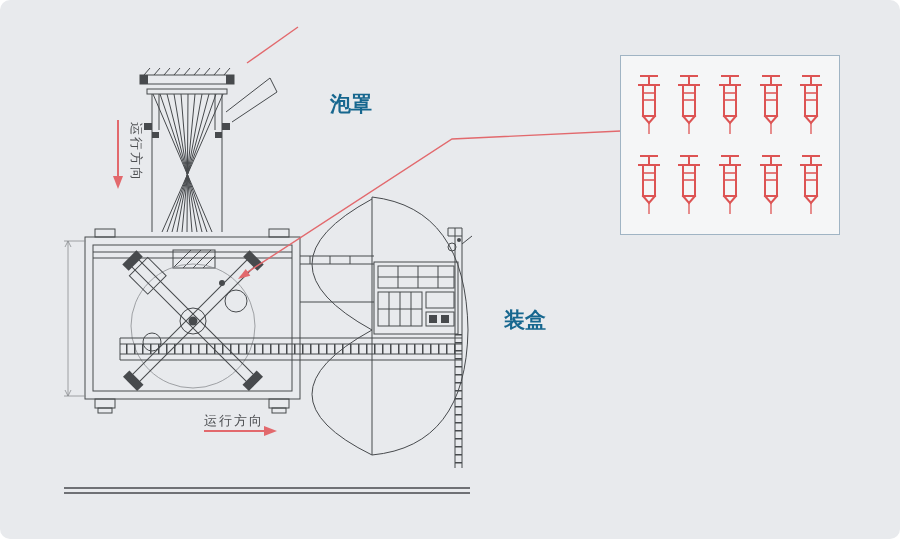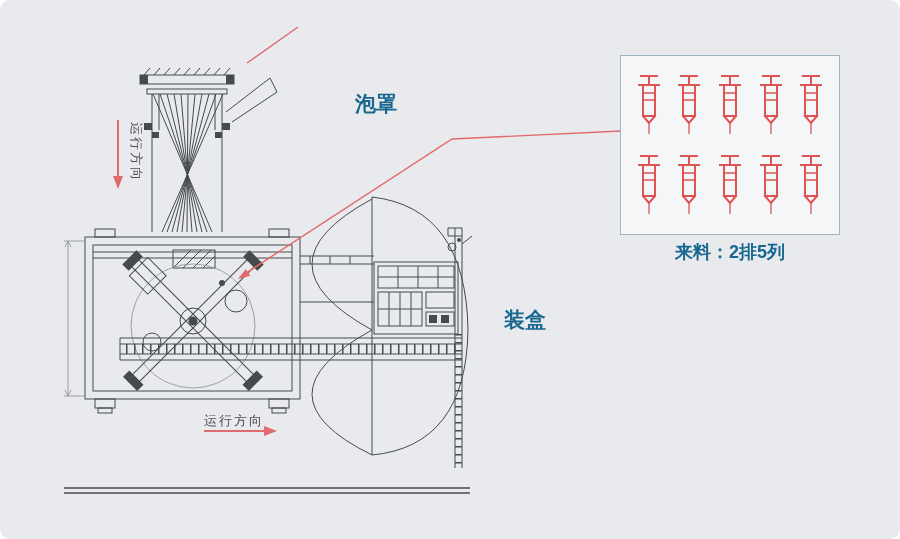--- a/index.html
+++ b/index.html
@@ -134,21 +134,21 @@
     </g>
     <g>
       <polyline class="redthin" points="621,131 452,139 240,277"></polyline>
       <polygon class="redfill" points="238,279 245.8,269.1 250.3,275.8"></polygon>
     </g>
     <g>
       <path class="redthin" d="M247 63 L298 27"></path>
     </g>
   </svg>
 
-  <div class="label" style="left:355px;top:90px;">泡罩</div>
+  <div class="label" style="left:330px;top:90px;">泡罩</div>
   <div class="label" style="left:504px;top:306px;font-family:Liberation Mono, monospace;">装盒</div>
   <div class="dir-label dir-vert" style="left:145px;top:122px;">运行方向</div>
   <div class="dir-label" style="left:204px;top:412px;">运行方向</div>
 
   <div class="panel">
 
   <div class="syr-row">
   <svg class="syringe" width="26" height="62" viewBox="0 0 26 62">
     <path class="s2" d="M5 2 H21 M13 2 V11 M3 11 H23"></path>
     <rect class="s2" x="7" y="11" width="12" height="31"></rect>
@@ -224,15 +224,14 @@
 
   <svg class="syringe" width="26" height="62" viewBox="0 0 26 62">
     <path class="s2" d="M5 2 H21 M13 2 V11 M3 11 H23"></path>
     <rect class="s2" x="7" y="11" width="12" height="31"></rect>
     <path class="s1" d="M7 19 H19 M7 26 H19"></path>
     <path class="s2" d="M7 42 L13 49 L19 42"></path>
     <path class="s1" d="M13 49 V60"></path>
   </svg>
 </div>
     </div>
-  <div class="label-sm caption">来料：2排5列</div>
 
 </div>
 
 </body></html>

